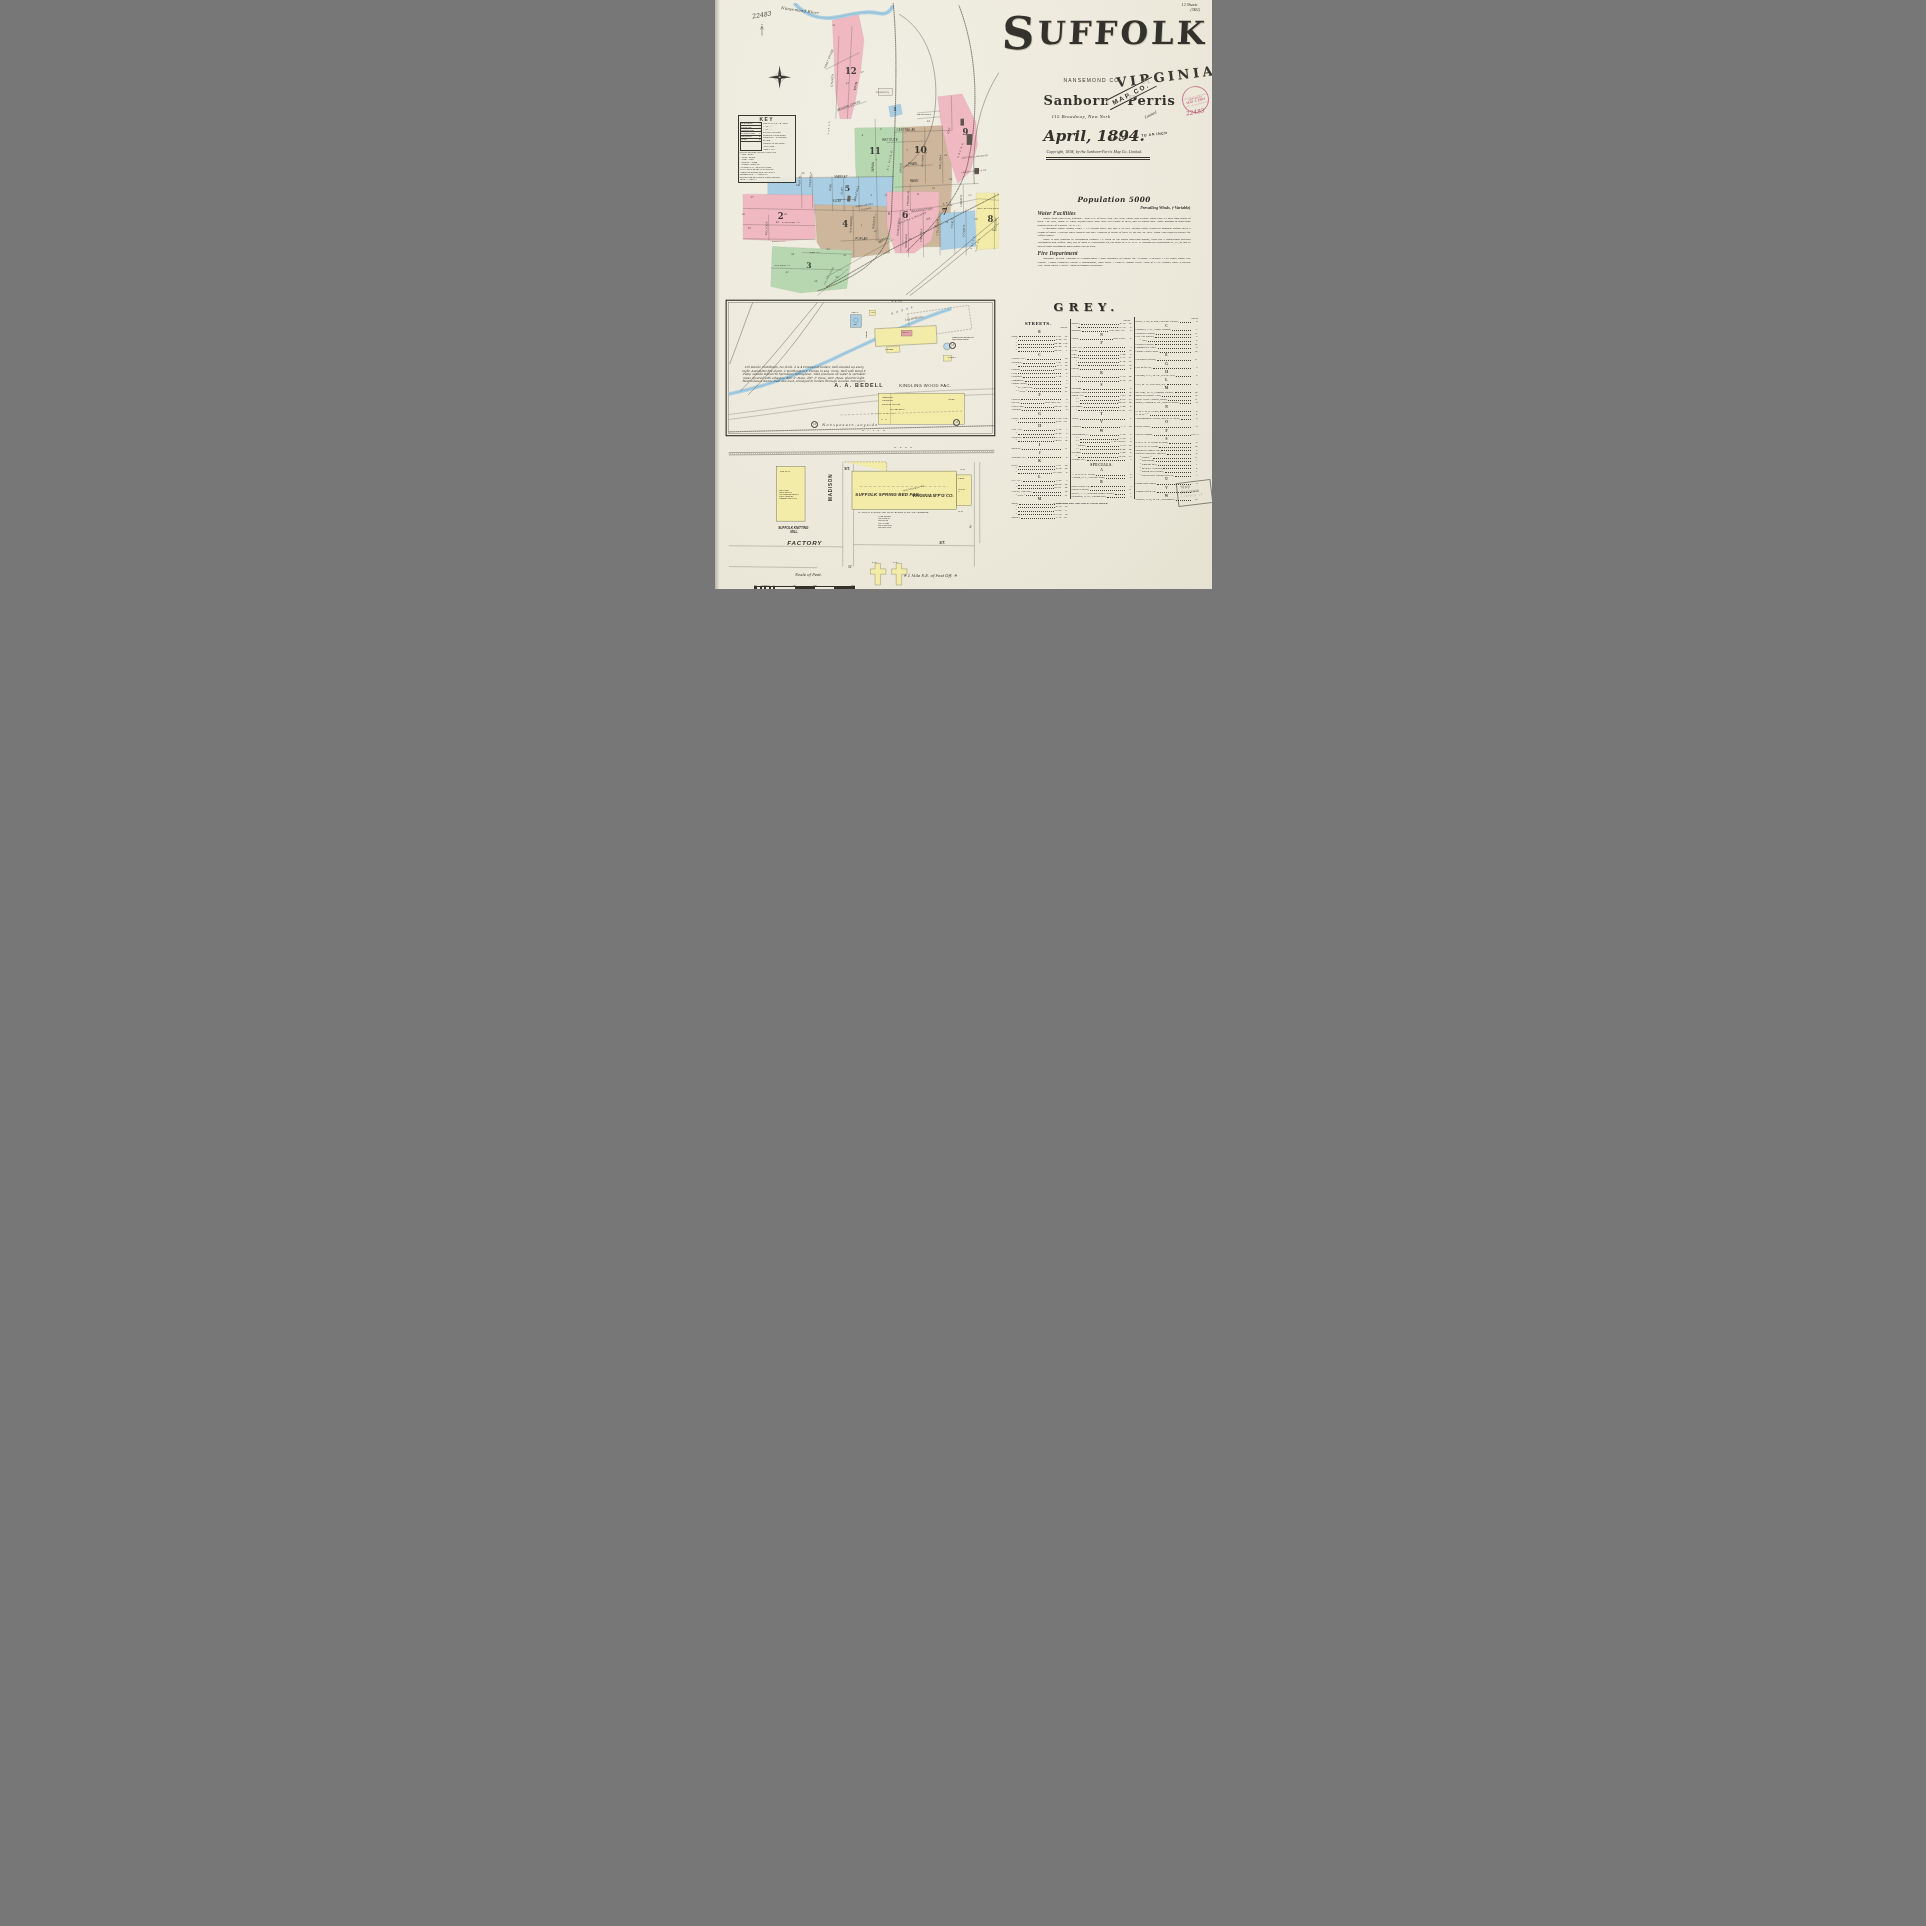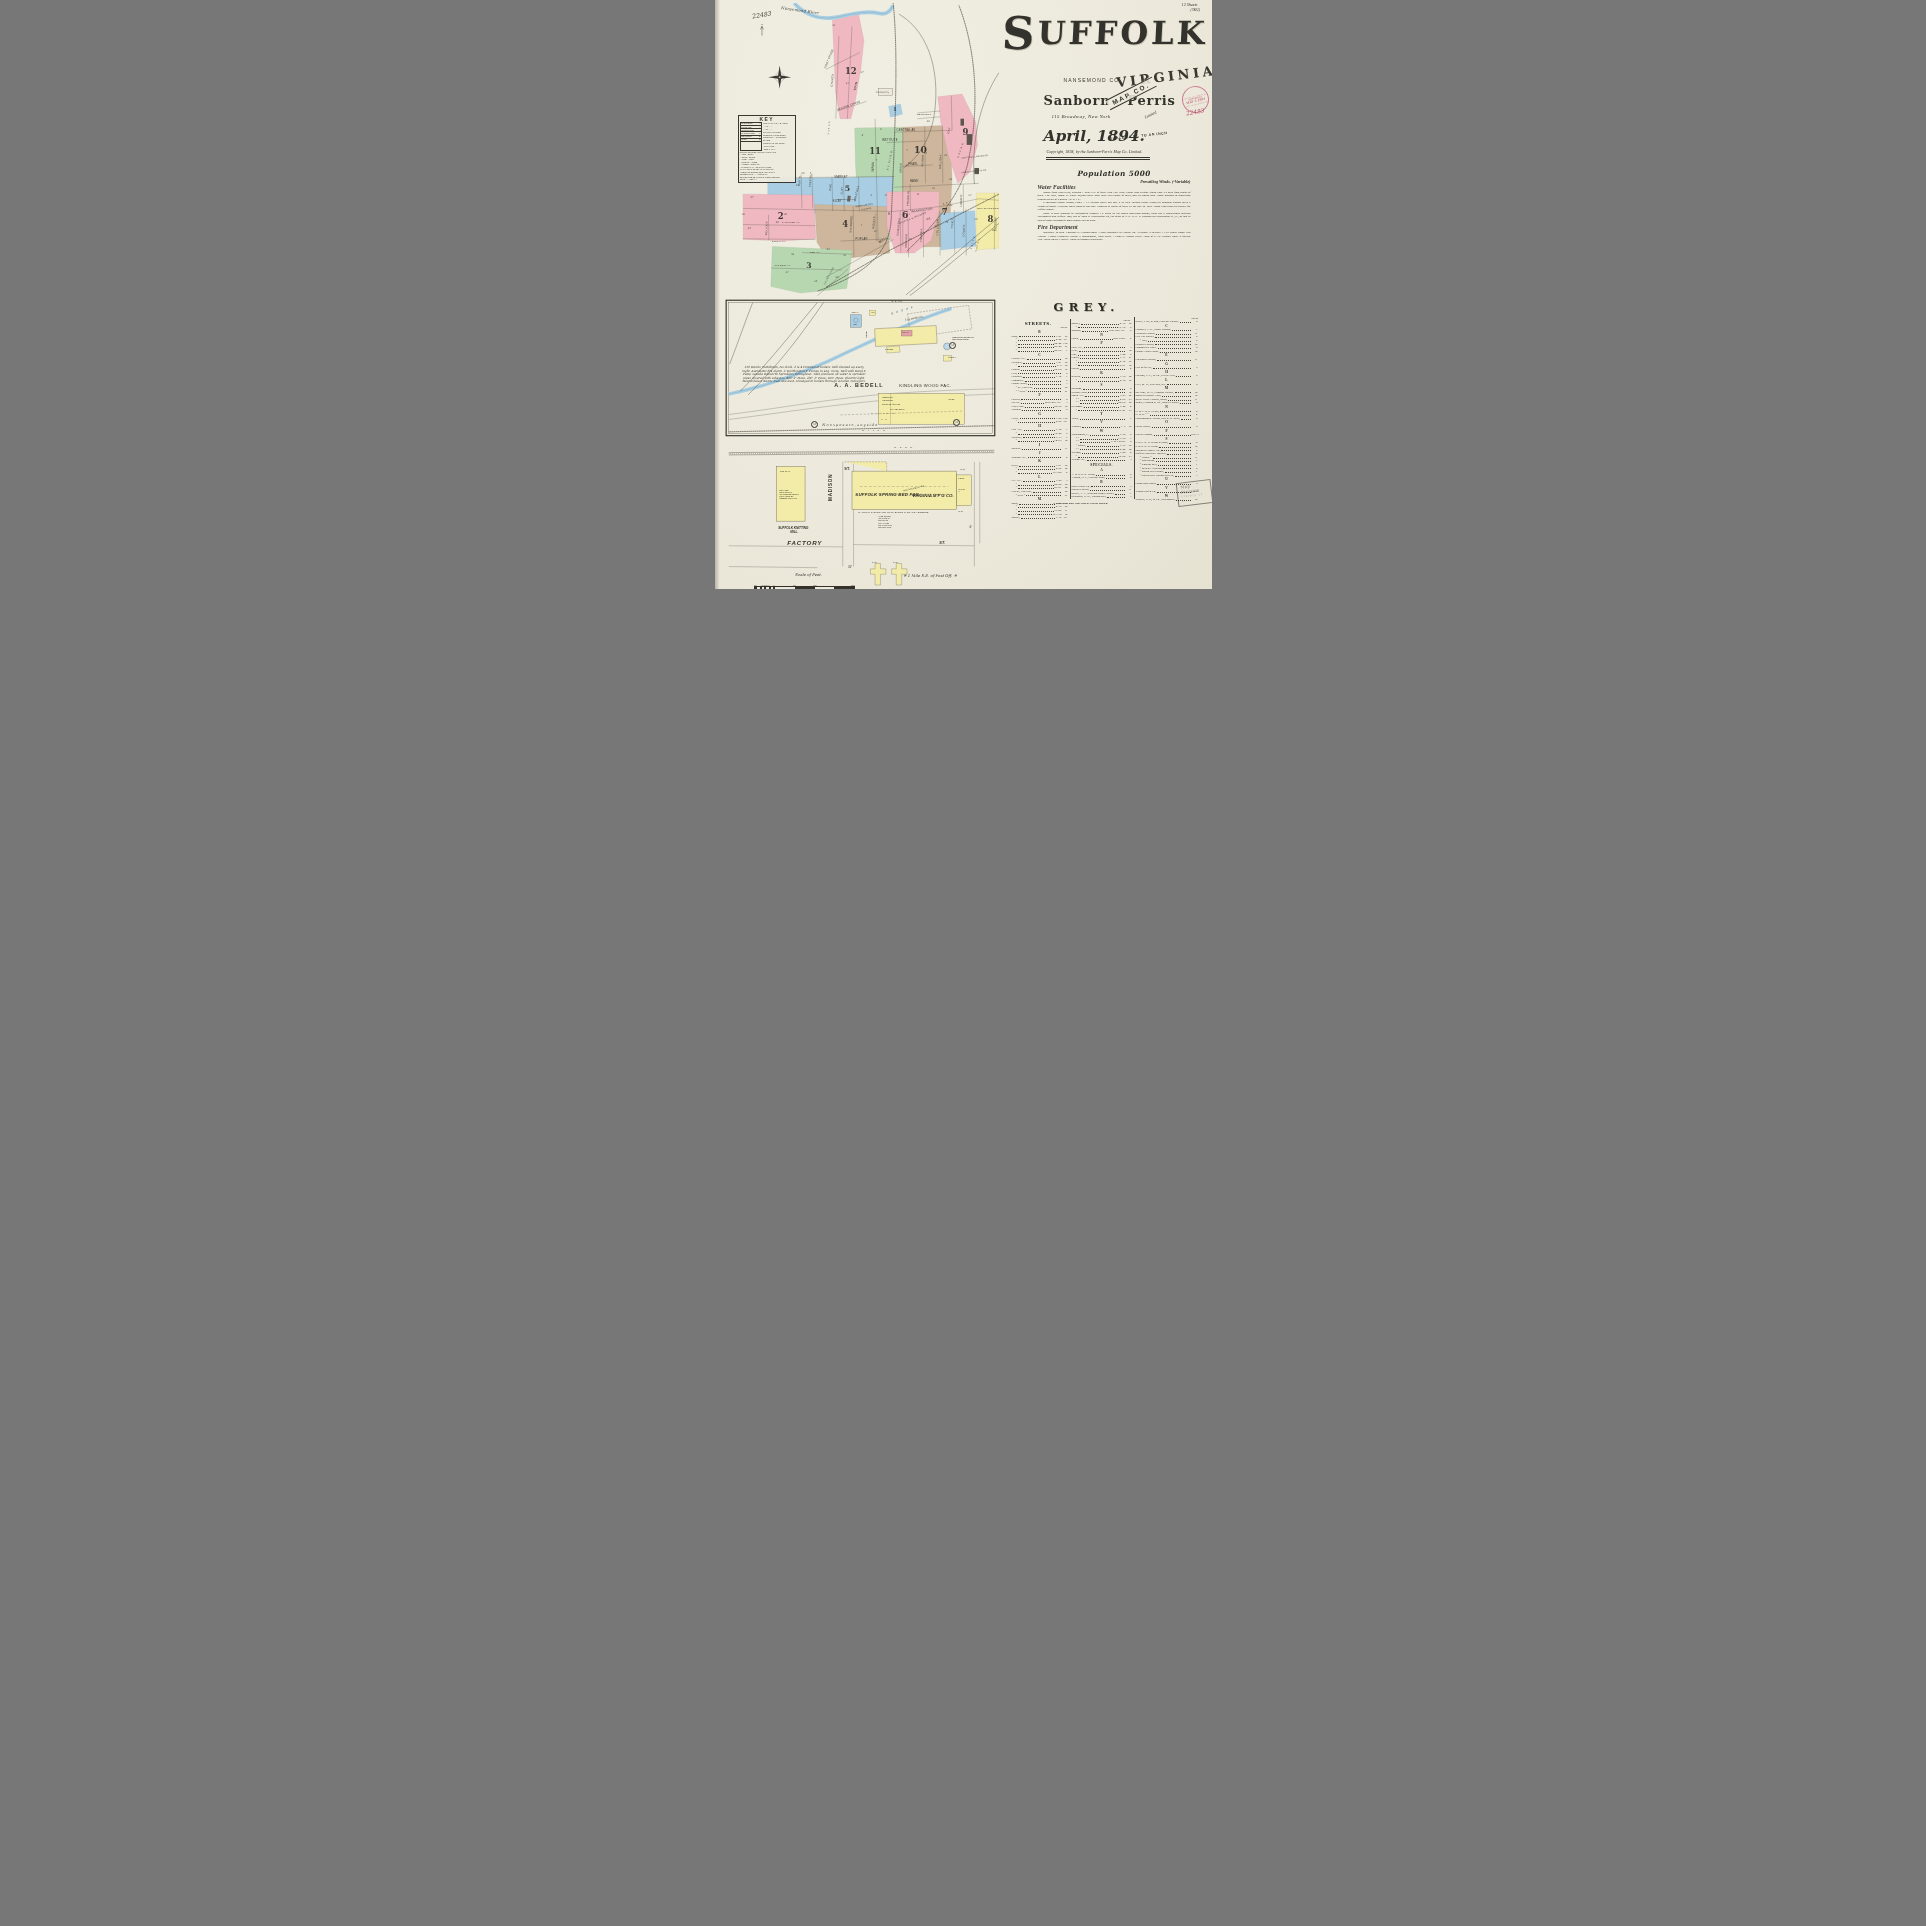--- a/index.html
+++ b/index.html
@@ -385,21 +385,21 @@
 
   <div class="abs stamp" style="left:467px;top:86px;">
     <div class="s1">LIBRARY OF CONGRESS</div>
     <div class="s2">COPYRIGHT</div>
     <div class="s3">MAY 2 1894</div>
     <div class="s1">CITY OF WASHINGTON</div>
   </div>
   <div class="abs stamp-num" style="left:471px;top:109px;">22483</div>
 
   <div class="abs" style="left:323px;top:169px;width:153px;">
-    <div class="pop" style="text-align:center;">Population 5000</div>
+    <div class="pop" style="text-align:center;margin-top:26px;">Population 5000</div>
     <div class="winds" style="text-align:right;margin-top:0.8px;">Prevailing Winds. (-Variable)</div>
     <div class="sect-h">Water Facilities</div>
     <div class="para" style="margin-top:1.2px;"><span class="ind"></span><span>Supply from Lake Kilby, situated 1 Mile N.W. of town Area 150 Acres. Stand Pipe System. Stand Pipe 3/4 Mile from center of town. 140' high, Diam. 8'. Cap'y 50,000 Galls. base level with center of town, and 30' above lake. Water pumped to stand pipe through either of 2 mains. 12" &amp; 14".</span></div>
     <div class="para"><span class="ind"></span><span>2 Davidson Steam Pumps, Cap'y 1 1/4 Million Galls. per day. 2-54 inch Turbine Water Wheels at pumping station drive 2 Pumps of about 3 Million Galls capacity per day. Pressure at center of town 42 lbs. per Sq. Inch. Stand Pipe used exclusively for Suffolk supply.</span></div>
     <div class="para"><span class="ind"></span><span>Water is also supplied to Portsmouth through 14" Main by the above described pumps, there are 2 connections between Portsmouth and Suffolk. One, cor. of Main &amp; Washington Sts, the other at N. &amp; W. R. R. crossing on Washington St., 8", so that in case of need Portsmouth main supply can be used.</span></div>
     <div class="sect-h" style="margin-top:1.5px;">Fire Department</div>
     <div class="para" style="margin-top:1.2px;"><span class="ind"></span><span>Volunteer. 40 Men. Engineer &amp; Fireman paid. 7 Men constantly at Engine Ho. 3 Horses. 2 Drivers. 1 La France Steam Fire Engine. 1 Small Chemical Engine. 2 Independent, Hose Carts. 1 Hook &amp; Ladder Truck. 1500' of 2 1/2" Rubber Hose. 9 Stevens Fire Alarm Boxes. Electric Alarm to firemen's dwellings.</span></div>
   </div>
 
   <div class="abs index-title" style="left:339px;top:300px;">GREY.</div>

